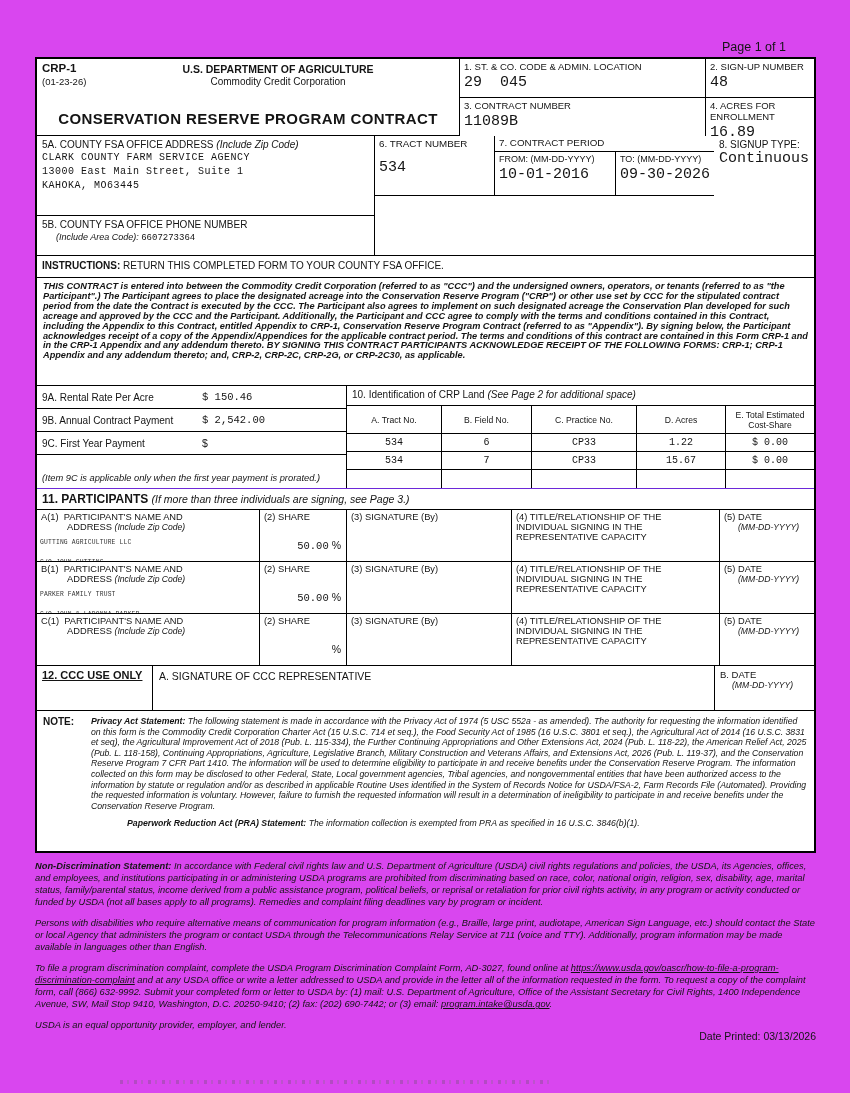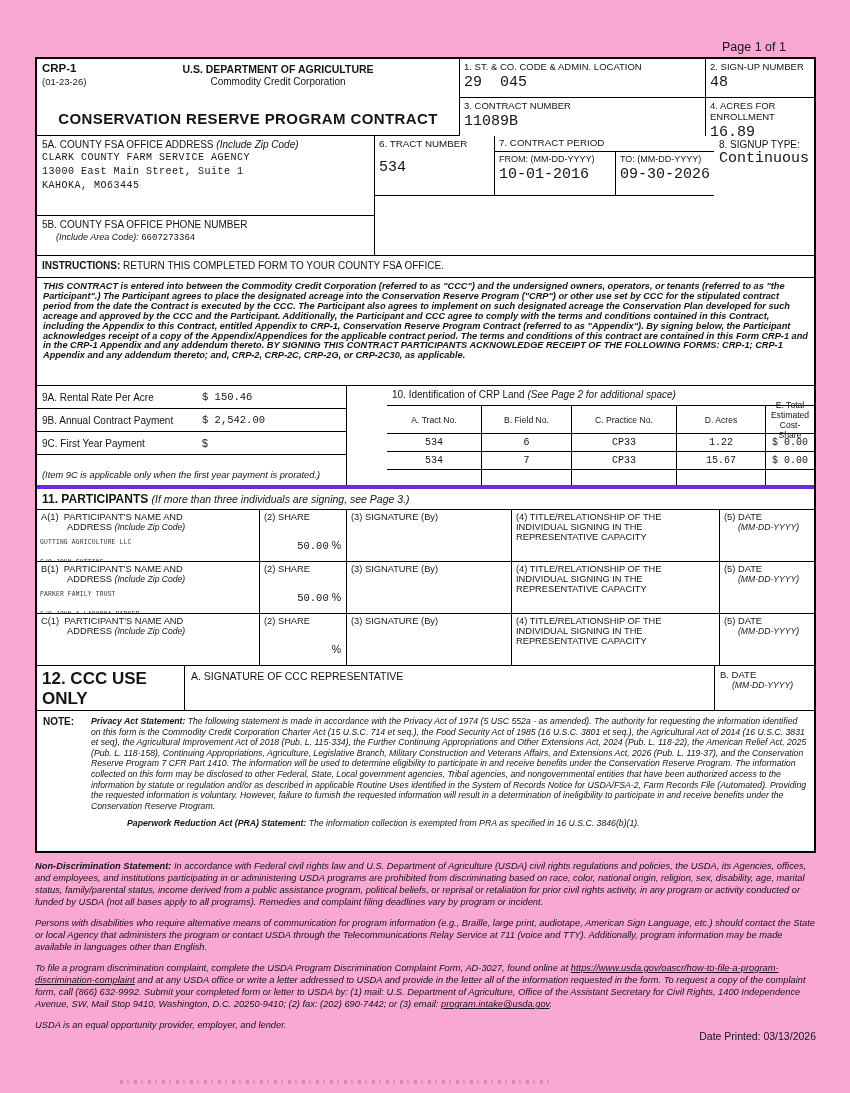--- a/index.html
+++ b/index.html
@@ -1,19 +1,19 @@
 <!DOCTYPE html>
 <html><head>
 <meta charset="utf-8">
 <style>
   * { margin:0; padding:0; box-sizing:border-box; }
   html,body { background:#e8e8e8; }
   .page {
     position:relative; width:850px; height:1093px; margin:0 auto;
-    background:#f9a8d4; color:#141414;
+    background:#d946ef; color:#141414;
     font-family:"Liberation Sans", sans-serif; overflow:hidden;
   }
   .mono { font-family:"Liberation Mono","DejaVu Sans Mono",monospace; white-space:pre; }
   .it { font-style:italic; }
   .bd { font-weight:bold; }
 
   .page-label { position:absolute; top:40px; left:722px; font-size:12.5px; }
 
   .form-box { position:absolute; left:35px; top:57px; width:781px; border:2px solid #000; background:#fff; }
 
@@ -49,21 +49,21 @@
   .f8 .sigval { font-size:15px; margin-top:0; }
 
   
   .instr { height:22px; border-bottom:1px solid #000; padding:4px 5px; font-size:10px; }
 
   
   .clause { height:108px; border-bottom:1px solid #000; padding:4px 6px;
     font-size:9.2px; line-height:9.9px; font-weight:bold; font-style:italic; overflow:hidden; }
 
   
-  .s9s10 { display:flex; height:103px; border-bottom:4px solid #6d28d9;gap:40px; }
+  .s9s10 { display:flex; height:103px; border-bottom:1px solid #6d28d9; }
   .s9 { width:310px; border-right:1px solid #000; display:flex; flex-direction:column; }
   .s9row { height:23px; border-bottom:1px solid #000; display:flex; align-items:center; padding:0 5px; font-size:10px; }
   .s9row .lbl { width:160px; }
   .s9row .val { font-size:10.5px; }
   .s9note { flex:1; padding:4px 5px; font-size:9.3px; font-style:italic; line-height:11px; display:flex; align-items:flex-end; }
   .s10 { flex:1; display:flex; flex-direction:column; }
   .s10-head { height:20px; border-bottom:1px solid #000; padding:3px 5px; font-size:10px; }
   .s10-cols, .s10-row { display:flex; }
   .s10-cols { height:28px; border-bottom:1px solid #000; }
   .s10-cols .c { font-size:8.6px; display:flex; align-items:center; justify-content:center; text-align:center; border-right:1px solid #000; padding:1px 3px; }
@@ -80,21 +80,21 @@
   .p-row .pc { border-right:1px solid #000; position:relative; padding:2px 4px; font-size:9.3px; overflow:hidden; }
   .pc1{width:223px}.pc2{width:87px}.pc3{width:165px}.pc4{width:208px}.pc5{flex:1;border-right:none!important}
   .pc1 .l2 { margin-left:26px; }
   .pc1 .zip { font-style:italic; font-size:8.6px; }
   .tinyaddr { position:absolute; left:3px; top:16px; font-size:6.3px; line-height:6.8px; color:#333; letter-spacing:0.2px; }
   .shareval { position:absolute; bottom:9px; right:5px; font-size:10.5px; }
   .datefmt { font-style:italic; font-size:8.6px; margin-left:14px; }
 
   
   .s12 { display:flex; height:45px; border-bottom:1px solid #000; }
-  .s12 .c1 { width:148px; border-right:1px solid #000; padding:3px 5px; font-size:17px; font-weight:bold; }
+  .s12 .c1 { width:116px; border-right:1px solid #000; padding:3px 5px; font-size:11px; font-weight:bold;text-decoration:underline; }
   .s12 .c2 { flex:1; border-right:1px solid #000; padding:4px 6px; font-size:10.5px; }
   .s12 .c3 { width:99px; padding:3px 5px; font-size:9.5px; }
   .s12 .c3 .fmt { font-style:italic; font-size:8.6px; margin-left:12px; }
 
   
   .noteblk { height:140px; display:flex; padding:5px 6px 4px 6px; overflow:hidden; }
   .note-label { width:48px; font-size:10px; font-weight:bold; }
   .note-body { flex:1; font-size:8.7px; line-height:10.6px; font-style:italic; }
   .note-body .ttl { font-weight:bold; }
   .note-body .pra { margin-top:7px;margin-left:36px; }

